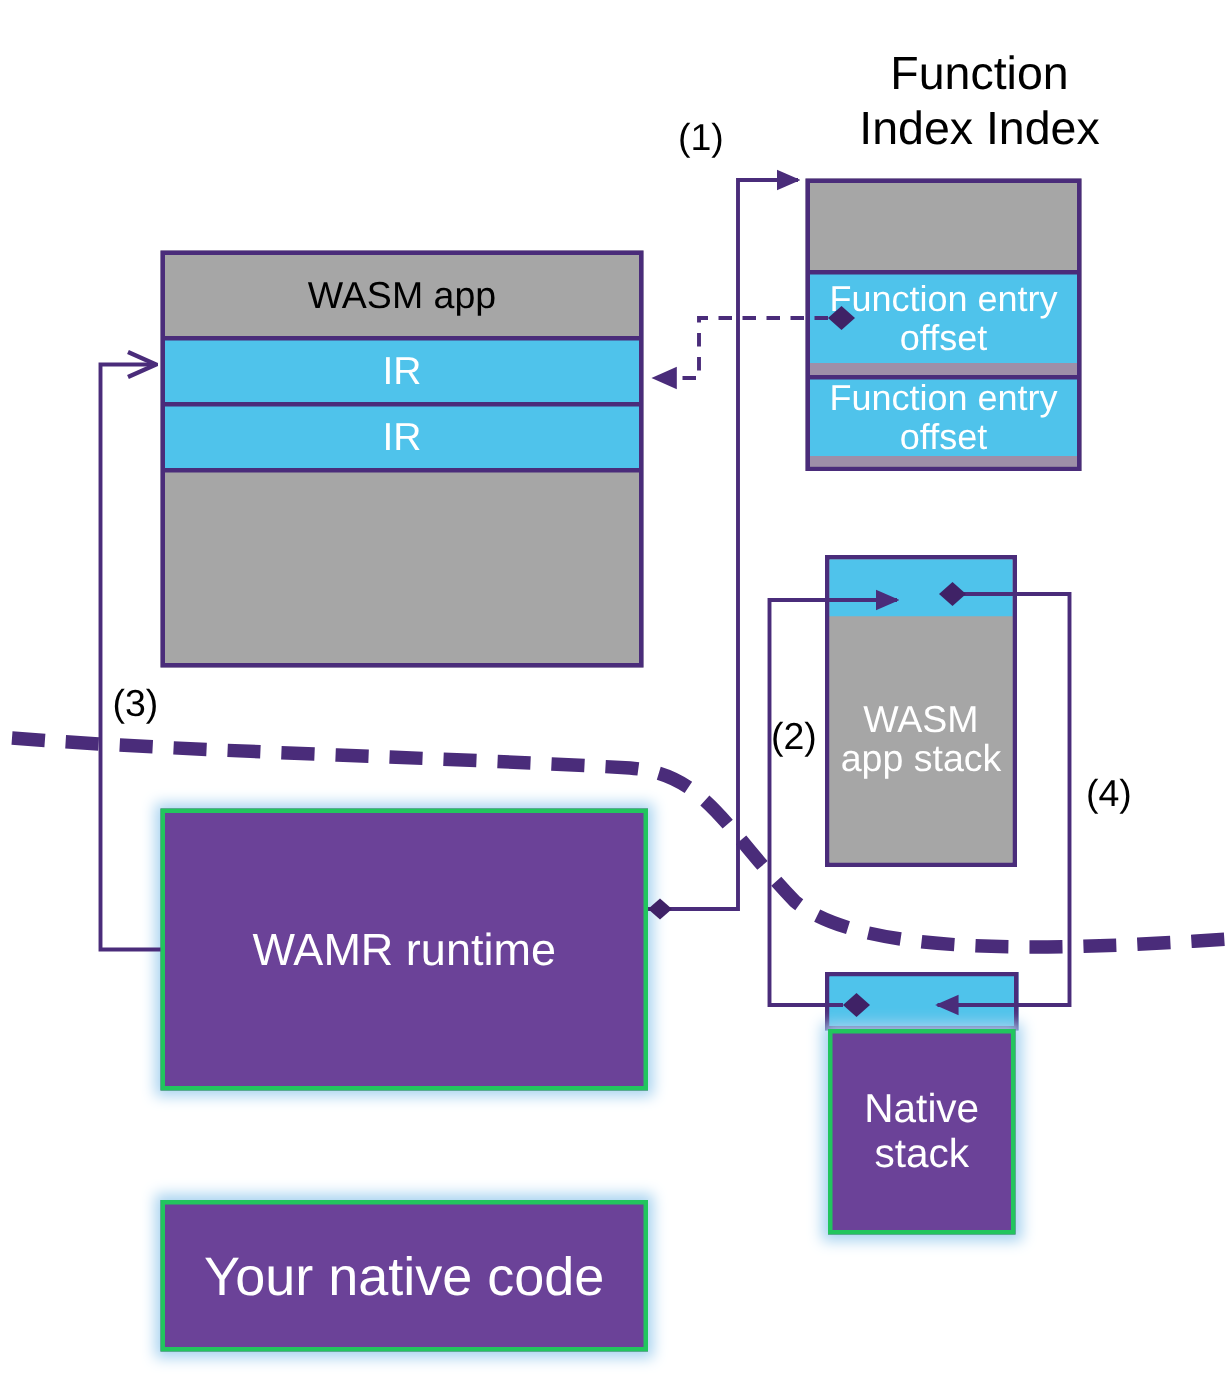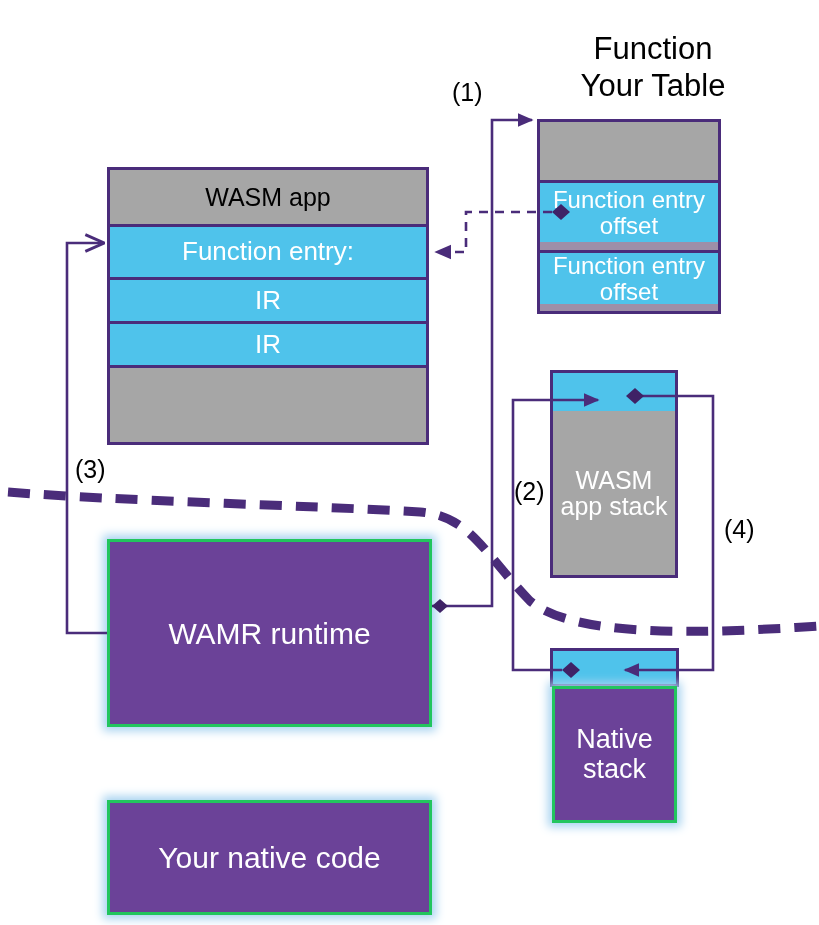--- a/index.html
+++ b/index.html
@@ -73,25 +73,24 @@
   .conndash { fill: none; stroke: #4A2C7A; stroke-width: 2.6; stroke-dasharray: 9 7; }
   .divider { fill: none; stroke: #4A2C7A; stroke-width: 9; stroke-dasharray: 22 14; stroke-linecap: butt; }
   .dia { fill: #3F2266; stroke: none; }
 </style>
 </head>
 <body>
 
 <div id="stage">
 
   <div class="title" style="left:543px; top:30px; width:220px; font-size:31px;">Function
-Your Table</div>
+Index Index</div>
 
   <div class="stackbox" style="left:107px; top:167px; width:322px; height:278px;">
     <div class="band gray blackText" style="height:54px; font-size:25px;">WASM app</div>
-    <div class="band cyan bordertop" style="height:53px; font-size:26px;">Function entry:</div>
     <div class="band cyan bordertop" style="height:44px; font-size:26px;">IR</div>
     <div class="band cyan bordertop" style="height:44px; font-size:26px;">IR</div>
     <div class="band gray bordertop" style="flex:1 1 auto; font-size:25px;"></div>
   </div>
 
   <div class="stackbox" style="left:537px; top:119px; width:184px; height:195px;">
     <div class="band gray" style="height:58px; font-size:22px;"></div>
     <div class="band cyan bordertop" style="height:62px; font-size:24px; padding:0 6px;">Function entry offset</div>
     <div class="band sep" style="height:8px;"></div>
     <div class="band cyan bordertop" style="height:54px; font-size:24px; padding:0 6px;">Function entry offset</div>
@@ -110,21 +109,21 @@
 
   <div class="purplebox" style="left:552px; top:686px; width:125px; height:137px; font-size:27px; white-space:pre-line;">
     <span style="white-space:pre-line;">Native
 stack</span>
   </div>
 
   <div class="purplebox" style="left:107px; top:539px; width:325px; height:188px; font-size:30px;">
     <span>WAMR runtime</span>
   </div>
 
-  <div class="purplebox" style="left:107px; top:800px; width:325px; height:115px; font-size:30px;">
+  <div class="purplebox" style="left:107px; top:800px; width:325px; height:101px; font-size:36px;">
     <span>Your native code</span>
   </div>
 
   <div class="steplabel" style="left:452px; top:78px;">(1)</div>
   <div class="steplabel" style="left:514px; top:477px;">(2)</div>
   <div class="steplabel" style="left:75px; top:455px;">(3)</div>
   <div class="steplabel" style="left:724px; top:515px;">(4)</div>
 
   <svg class="overlay" viewBox="0 0 819 925">
     <defs>

